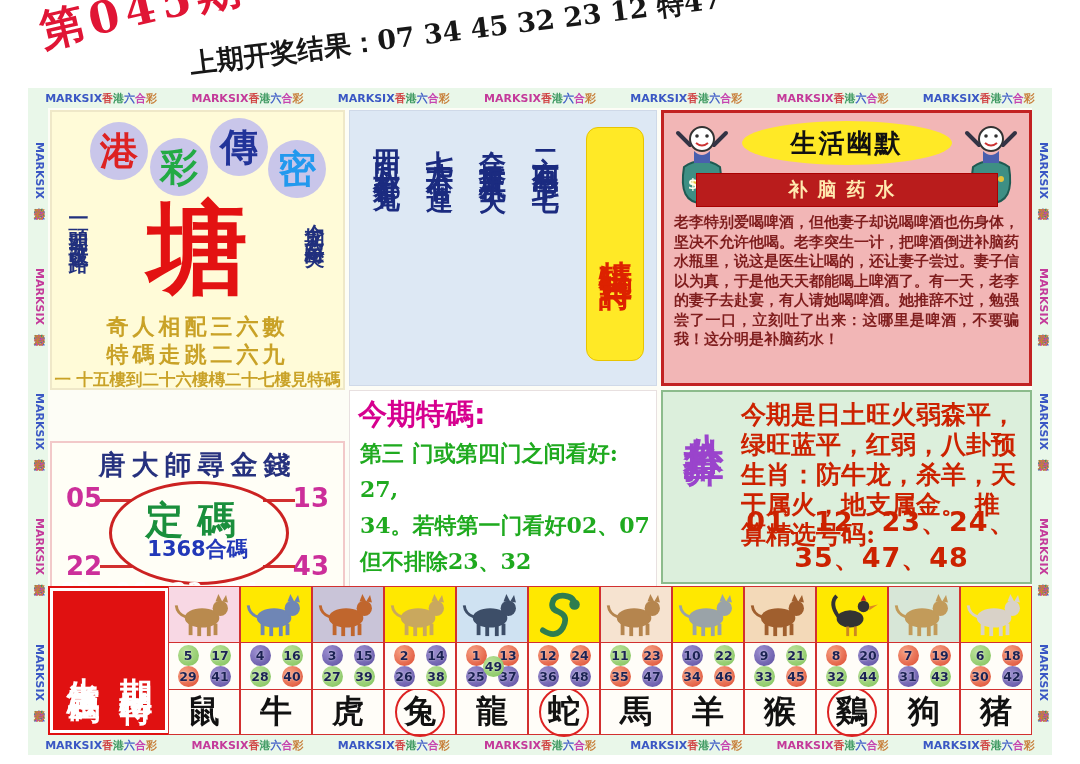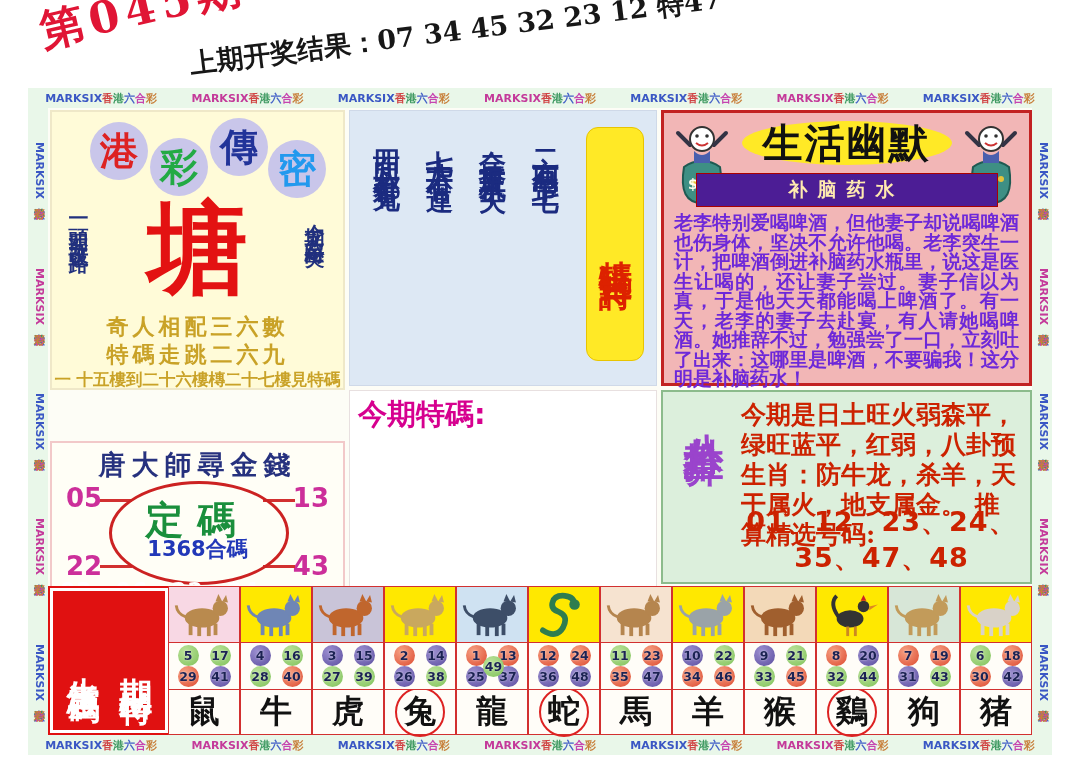--- a/index.html
+++ b/index.html
@@ -74,25 +74,25 @@
   #p-mb{left:349px;top:390px;width:308px;height:226px;background:#ffffff;border:1px solid #e8e0e0;box-sizing:border-box;}
   #mb-title{left:8px;top:4px;font-size:29px;font-weight:900;color:#d6008f;}
   #mb-lines{left:10px;right:6px;top:44px;font-size:22px;line-height:36px;font-weight:800;color:#1faa1f;
             font-family:"DejaVu Serif","Liberation Serif",serif;}
   #mb-footer{left:4px;bottom:4px;font-size:20px;font-weight:900;color:#a31111;
              font-family:"DejaVu Serif","Liberation Serif",serif;}
 
   
   #p-rt{left:661px;top:110px;width:371px;height:276px;background:#f2b6b6;border:3px solid #c22222;box-sizing:border-box;}
   #rt-ellipse{left:50%;top:8px;transform:translateX(-50%);width:210px;height:44px;background:#ffe926;border-radius:50%;
-              display:flex;align-items:center;justify-content:center;font-size:40px;font-weight:900;color:#111;letter-spacing:2px;
+              display:flex;align-items:center;justify-content:center;font-size:26px;font-weight:900;color:#111;letter-spacing:2px;
               font-family:"DejaVu Serif","Liberation Serif",serif;}
-  #rt-banner{left:50%;top:60px;transform:translateX(-50%);width:300px;height:32px;background:#4c1d95;border:1px solid #a00;
+  #rt-banner{left:50%;top:60px;transform:translateX(-50%);width:300px;height:32px;background:#b91c1c;border:1px solid #a00;
              display:flex;align-items:center;justify-content:center;font-size:19px;font-weight:900;color:#ffeab0;letter-spacing:10px;}
-  #rt-story{left:10px;right:10px;top:100px;bottom:6px;font-size:19px;line-height:19.5px;font-weight:700;color:#6d28d9;
+  #rt-story{left:10px;right:10px;top:100px;bottom:6px;font-size:15px;line-height:19.5px;font-weight:700;color:#7f1d1d;
             text-align:justify;font-family:"DejaVu Serif","Liberation Serif",serif;}
   .mascot{width:64px;height:86px;}
   #rt-mascot-l{left:6px;top:8px;} #rt-mascot-r{right:6px;top:8px;}
 
   
   #p-rb{left:661px;top:390px;width:371px;height:194px;background:#dcefdc;border:2px solid #8cbb8c;box-sizing:border-box;}
   #rb-title{left:14px;top:10px;writing-mode:vertical-rl;text-orientation:upright;font-size:40px;font-weight:900;
             color:#9a44cc;letter-spacing:4px;font-family:"DejaVu Serif","Liberation Serif",serif;}
   #rb-body{left:78px;right:8px;top:8px;font-size:25px;line-height:30px;font-weight:800;color:#cc2200;
            font-family:"DejaVu Serif","Liberation Serif",serif;}
@@ -203,20 +203,25 @@
   <div class="abs" id="mt-lines">
     <div class="poem-line">二方有四帶上七</div>
     <div class="poem-line">合二捧五机不失</div>
     <div class="poem-line">七上八下有一連</div>
     <div class="poem-line">四面八方都看见</div>
   </div>
 </div>
 
 <div class="abs" id="p-mb">
   <div class="abs" id="mb-title">今期特碼:</div>
+  <div class="abs" id="mb-lines">
+    <div>第三 门或第四门之间看好: 27,</div>
+    <div>34。若特第一门看好02、07</div>
+    <div>但不排除23、32</div>
+  </div>
   <div class="abs" id="mb-footer">神算砍钱料：砍钱找孤单的动物</div>
 </div>
 
 <div class="abs" id="p-rt">
   <svg class="abs mascot" id="rt-mascot-l" viewBox="0 0 64 86">
     <path d="M14,46 Q8,82 32,82 Q56,82 50,46 Q42,40 32,40 Q22,40 14,46 Z" fill="#3e8f84" stroke="#1f5a52" stroke-width="2"></path>
     <circle cx="24" cy="62" r="3" fill="#e3c23c"></circle>
       <circle cx="34" cy="70" r="3" fill="#e3c23c"></circle>
       <circle cx="42" cy="58" r="3" fill="#e3c23c"></circle>
     <text x="18" y="68" font-size="14" fill="#ffe" font-weight="bold">$</text>

